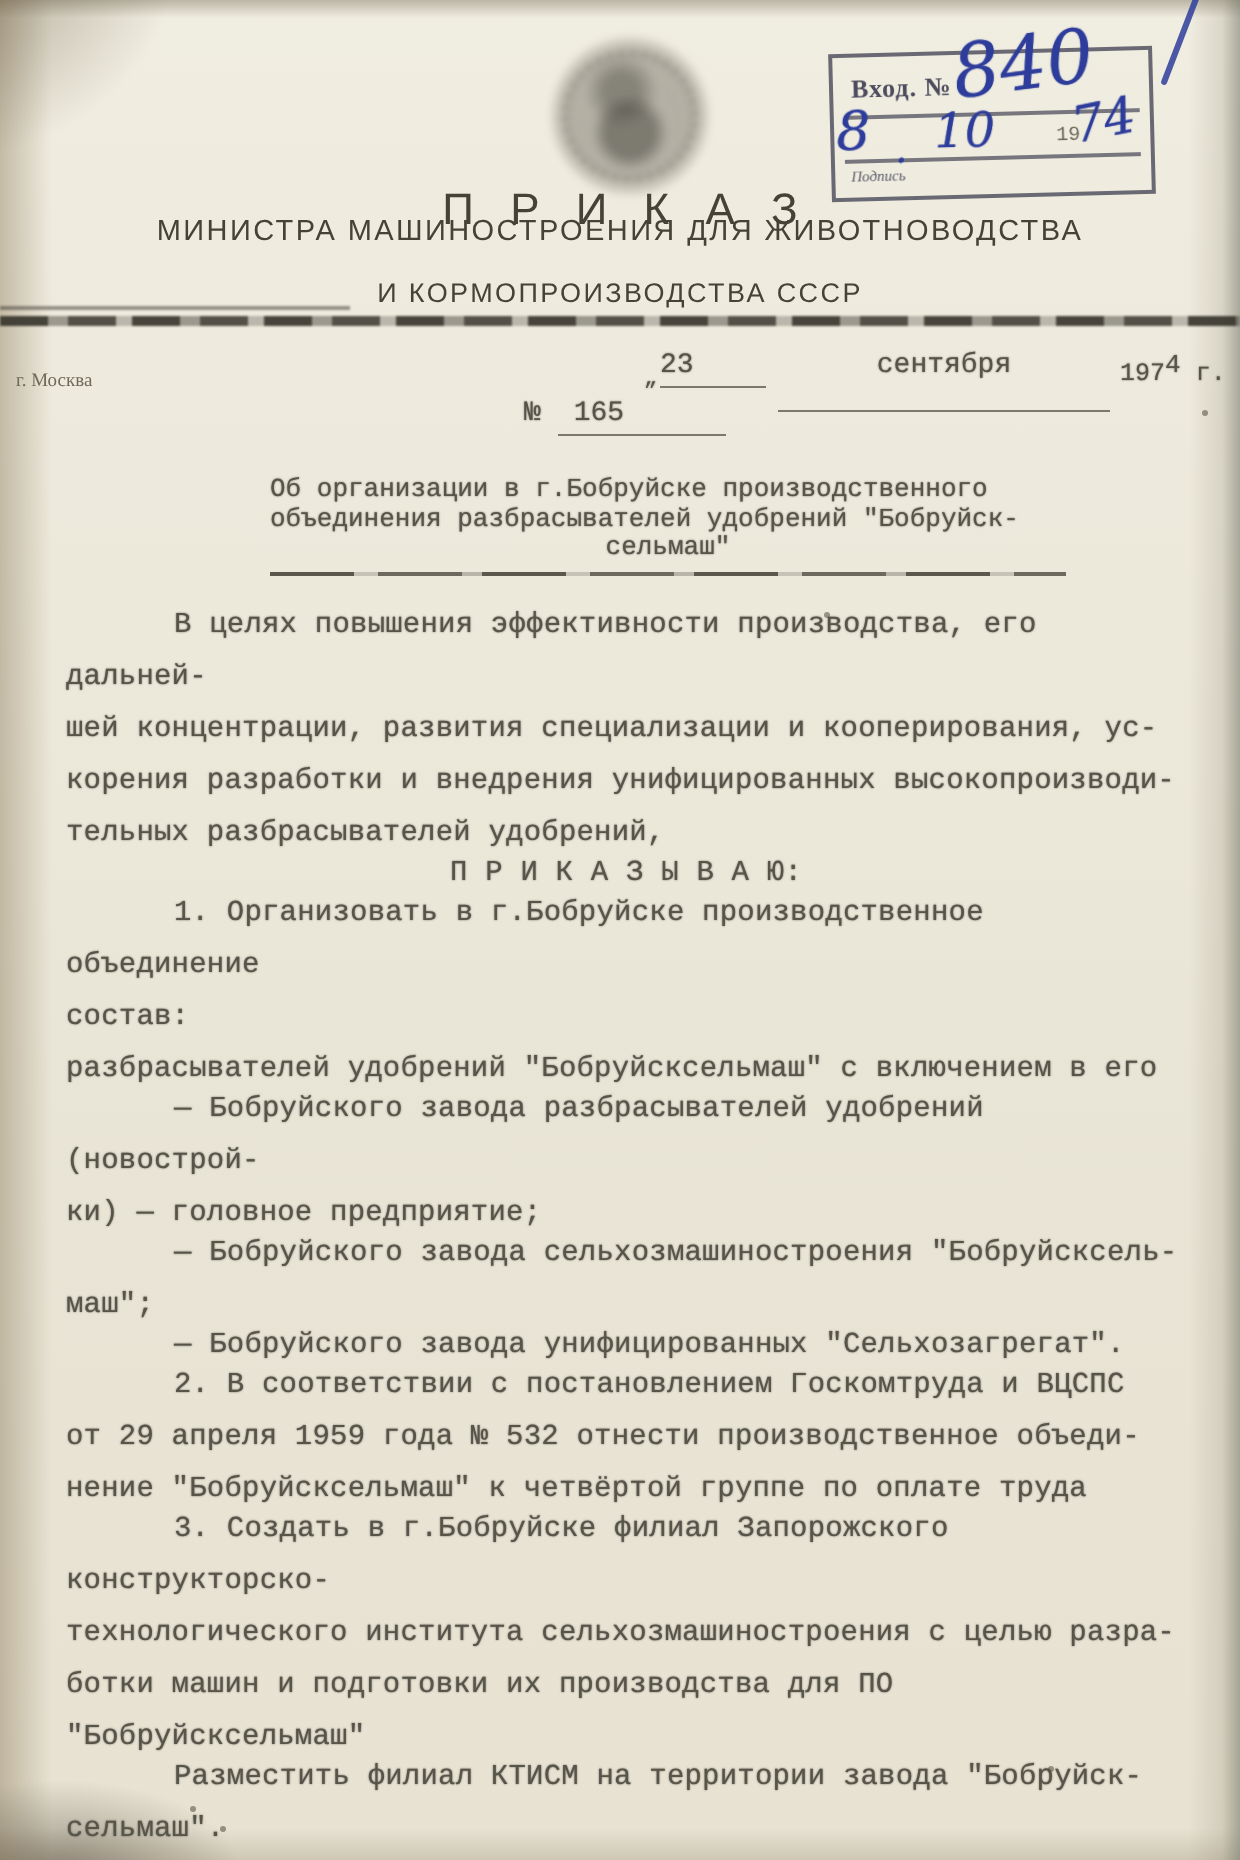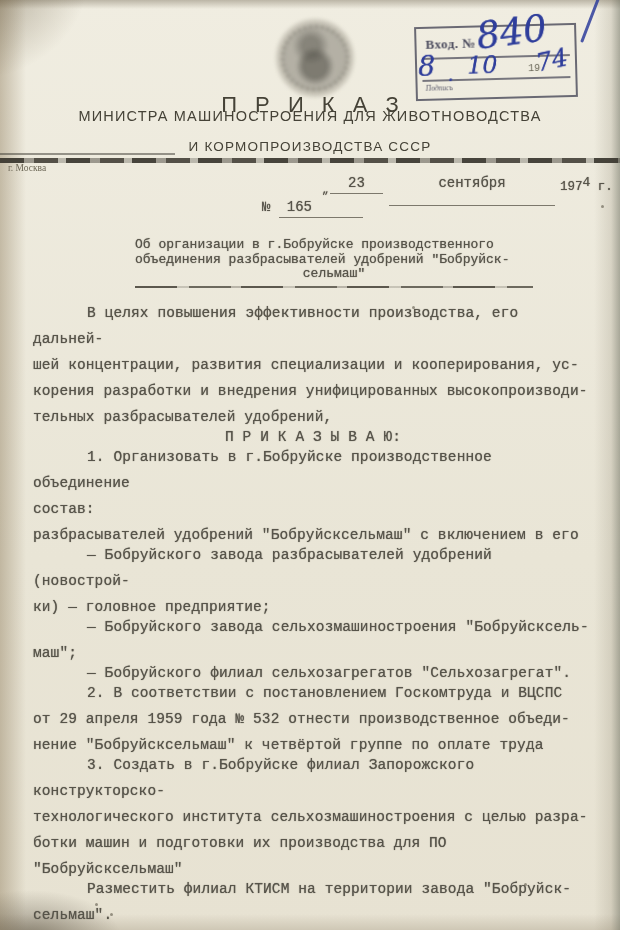--- a/index.html
+++ b/index.html
@@ -54,25 +54,25 @@
   .hw-day{position:absolute; left:1px; top:22px; font-size:27px;}
   .hw-dot{position:absolute; left:30px; top:34px; font-size:20px;}
   .hw-month{position:absolute; left:50px; top:24px; font-size:24px;}
   .stamp-19{position:absolute; left:111px; top:37px; font-size:10px; color:#6a6758;}
   .hw-year{position:absolute; left:119px; top:20px; font-size:25px; transform:rotate(-10deg);}
   .stamp-sig{position:absolute; left:8px; top:55px; font-size:7.5px; color:#5c5c6c;
     font-family:"Liberation Serif","DejaVu Serif",serif; font-style:italic;}
   .pen-stroke{position:absolute; left:589px; top:-6px; width:3px; height:50px;
     background:#2e3d9b; transform:rotate(21deg); border-radius:2px; opacity:.85;}
   
-  .city{position:absolute; left:8px; top:163px; font-size:9.5px; color:#6e6958;
+  .city{position:absolute; left:8px; top:186px; font-size:9.5px; color:#6e6958;
     font-family:"Liberation Serif","DejaVu Serif",serif;}
   .date-row{position:absolute; left:0; top:175px; width:620px; height:24px; font-size:14px;}
   .d-quote{position:absolute; left:322px; top:9px; font-size:11px;}
-  .d-day{position:absolute; left:330px; top:0; width:53px; text-align:center;
+  .d-day{position:absolute; left:330px; top:0; width:53px; text-align:left;
     border-bottom:1.5px solid rgba(86,82,70,.75); padding-bottom:2px;}
   .d-month{position:absolute; left:389px; top:0; width:166px; text-align:center;
     border-bottom:1.5px solid rgba(86,82,70,.75); padding-bottom:14px;}
   .d-year{position:absolute; left:560px; top:4px; font-size:12.5px;}
   .d-year-digit{position:relative; top:-4px; font-size:13px;}
   .num-row{position:absolute; left:262px; top:199px; font-size:14px;}
   .num-val{display:inline-block; width:84px; border-bottom:1.5px solid rgba(86,82,70,.75);
     padding-bottom:2px; text-indent:8px;}
   
   .subject{position:absolute; left:135px; top:238px; width:398px;
@@ -155,21 +155,21 @@
       </div>
     <div class="para">
         <div class="tline">— Бобруйского завода разбрасывателей удобрений (новострой-</div>
         <div class="tline">ки) — головное предприятие;</div>
       </div>
     <div class="para">
         <div class="tline">— Бобруйского завода сельхозмашиностроения "Бобруйсксель-</div>
         <div class="tline">маш";</div>
       </div>
     <div class="para">
-        <div class="tline">— Бобруйского филиал сельхозагрегатов "Сельхозагрегат".</div>
+        <div class="tline">— Бобруйского завода унифицированных "Сельхозагрегат".</div>
       </div>
     <div class="para">
         <div class="tline">2. В соответствии с постановлением Госкомтруда и ВЦСПС</div>
         <div class="tline">от 29 апреля 1959 года № 532 отнести производственное объеди-</div>
         <div class="tline">нение "Бобруйсксельмаш" к четвёртой группе по оплате труда</div>
       </div>
     <div class="para">
         <div class="tline">3. Создать в г.Бобруйске филиал Запорожского конструкторско-</div>
         <div class="tline">технологического института сельхозмашиностроения с целью разра-</div>
         <div class="tline">ботки машин и подготовки их производства для ПО "Бобруйсксельмаш"</div>

